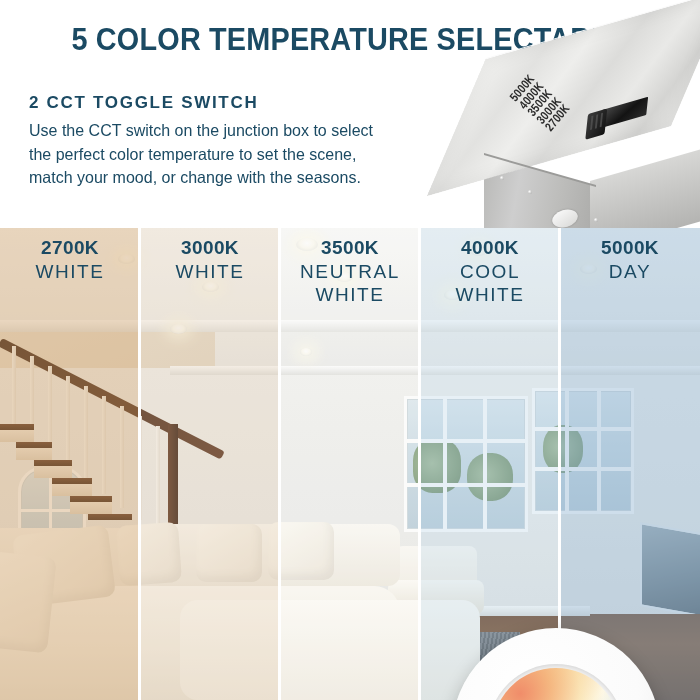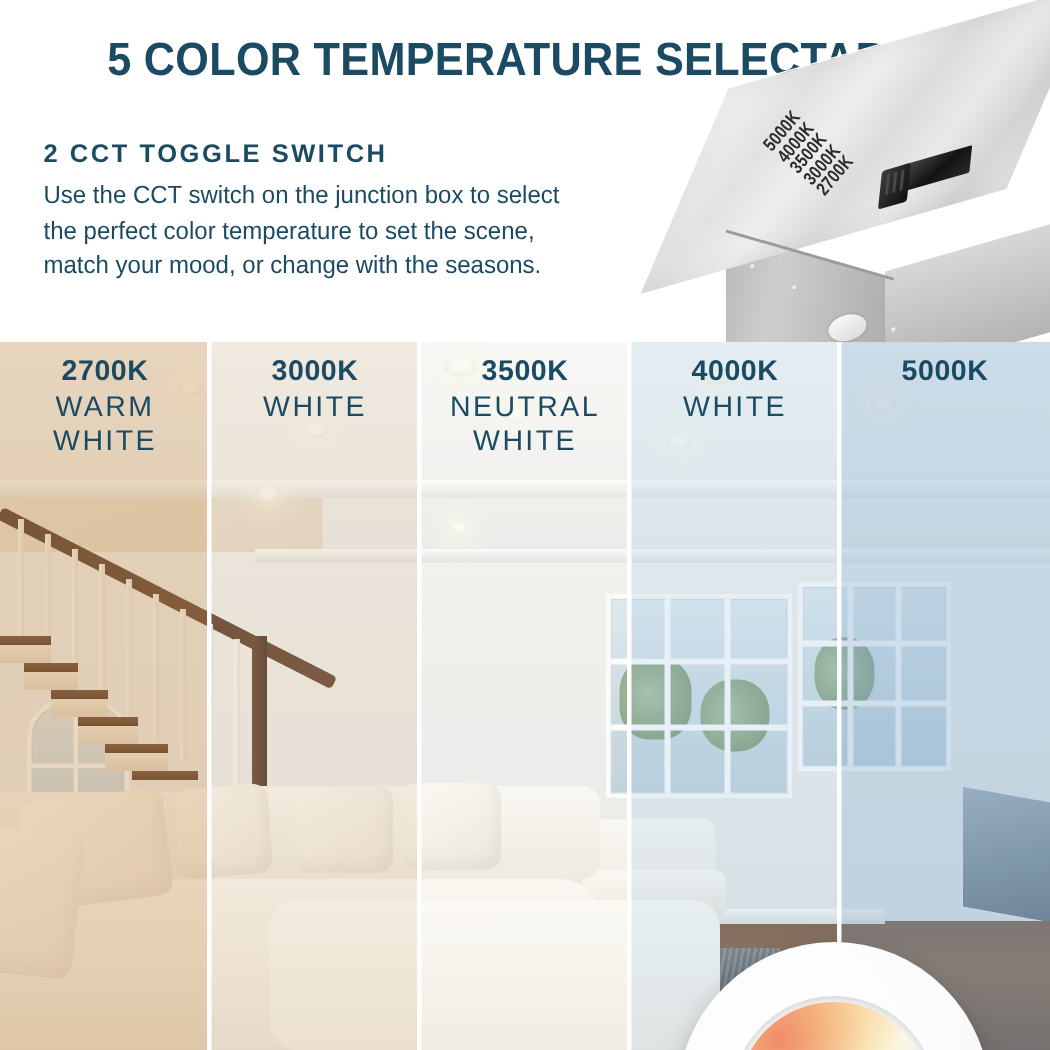--- a/index.html
+++ b/index.html
@@ -426,38 +426,39 @@
         <div class="cct-tint" style="background: rgba(146, 182, 210, 0.45);"></div>
       </div>
 
     <div class="divider" style="left:138px;"></div>
     <div class="divider" style="left:278px;"></div>
     <div class="divider" style="left:418px;"></div>
     <div class="divider" style="left:558px;"></div>
 
     <div class="label" style="left:0px;">
       <span class="k">2700K</span>
-      <span class="w1">WARM</span>
       <span class="w2">WHITE</span>
     </div>
     <div class="label" style="left:140px;">
       <span class="k">3000K</span>
       <span class="w2">WHITE</span>
     </div>
     <div class="label" style="left:280px;">
       <span class="k">3500K</span>
       <span class="w1">NEUTRAL</span>
       <span class="w2">WHITE</span>
     </div>
     <div class="label" style="left:420px;">
       <span class="k">4000K</span>
+      <span class="w1">COOL</span>
       <span class="w2">WHITE</span>
     </div>
     <div class="label" style="left:560px;">
       <span class="k">5000K</span>
+      <span class="w1">DAY</span>
     </div>
 
     <div id="product">
 
       <div class="trim"></div>
       <div class="lens-ring"></div>
       <div class="lens"></div>
     </div>
   </div>
 </div>

